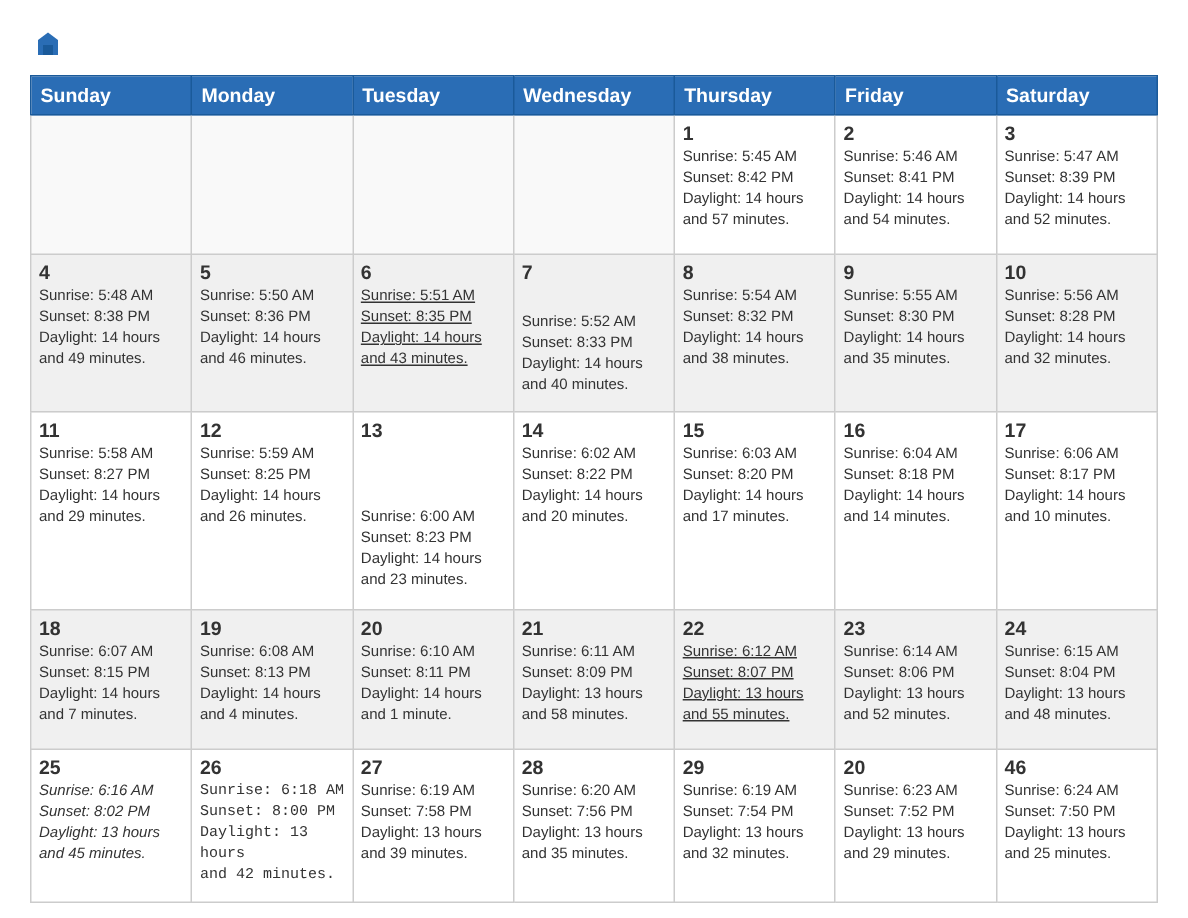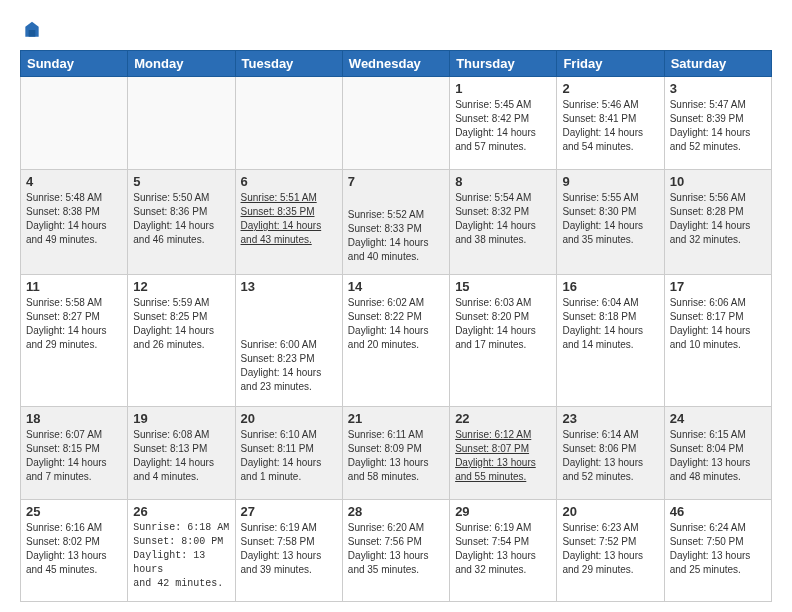--- a/index.html
+++ b/index.html
@@ -311,21 +311,21 @@
             <span class="day-number">24</span>
             <div class="day-info" style="white-space: pre-line;">Sunrise: 6:15 AM
 Sunset: 8:04 PM
 Daylight: 13 hours
 and 48 minutes.</div>
           </td>
         </tr>
         <tr>
           <td>
             <span class="day-number">25</span>
-            <div class="day-info" style="white-space: pre-line;">Sunrise: 6:16 AM
+            <div class="day-info" style="white-space: pre-line; font-style: italic;">Sunrise: 6:16 AM
 Sunset: 8:02 PM
 Daylight: 13 hours
 and 45 minutes.</div>
           </td>
           <td>
             <span class="day-number">26</span>
             <div class="day-info" style="white-space: pre-line; font-family: Liberation Mono, monospace;">Sunrise: 6:18 AM
 Sunset: 8:00 PM
 Daylight: 13 hours
 and 42 minutes.</div>

